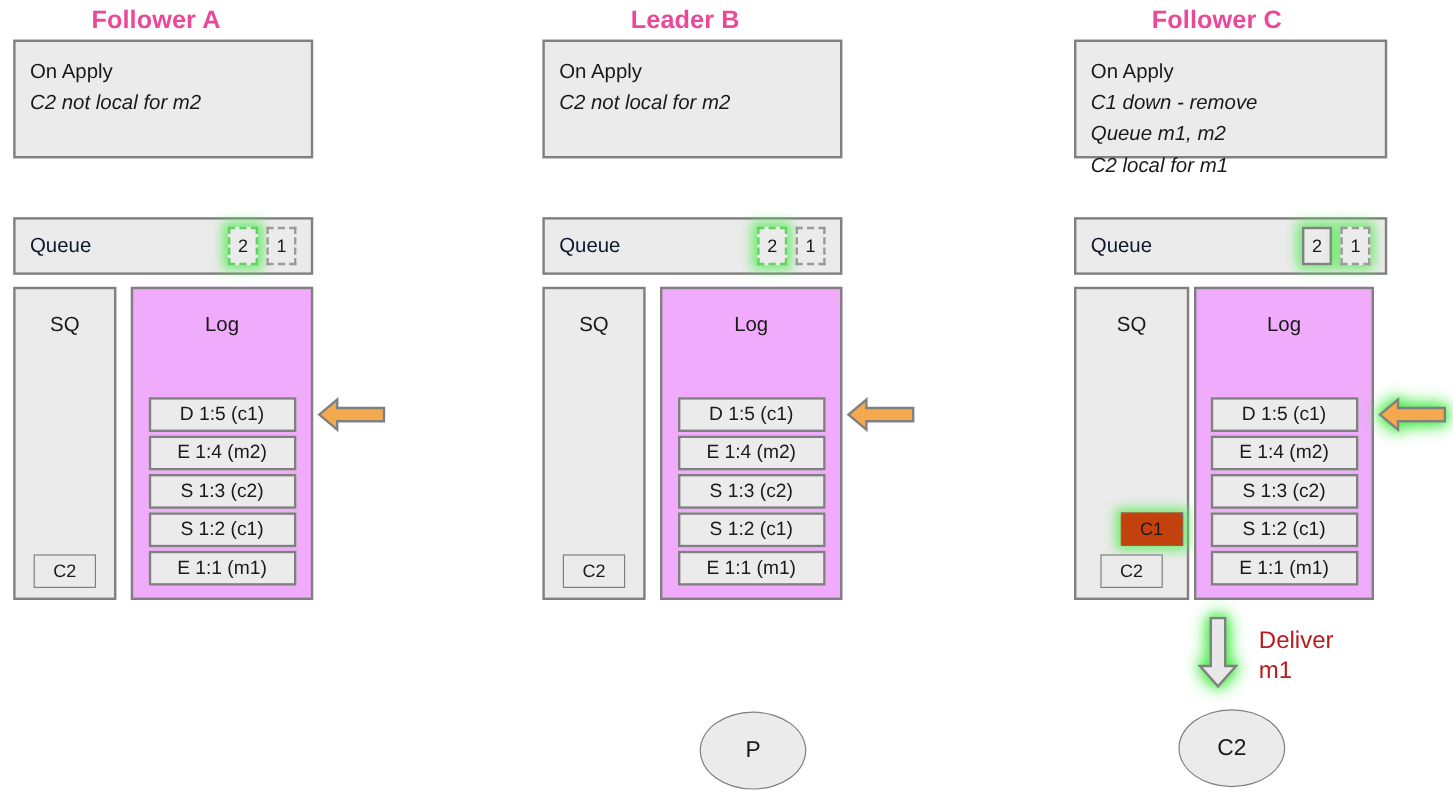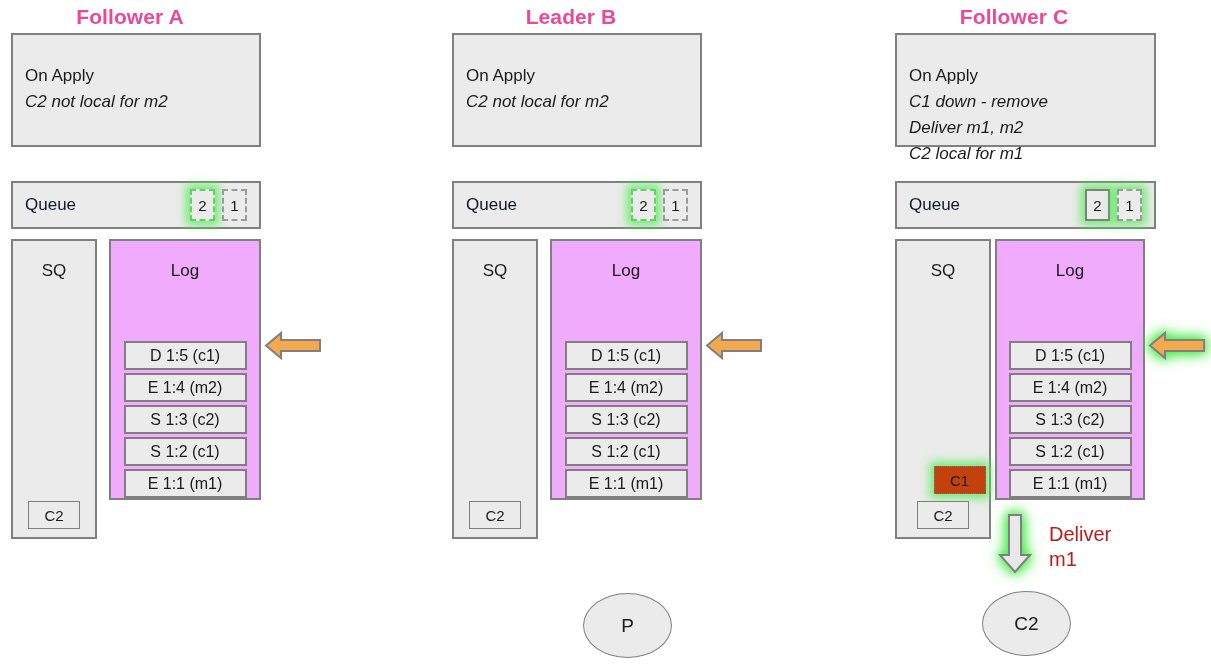--- a/index.html
+++ b/index.html
@@ -33,25 +33,25 @@
     color: #ec4899;
     letter-spacing: 0.1px;
   }
 
   
   .apply-box {
     position: absolute;
     left: 11px;
     top: 33px;
     width: 250px;
-    height: 114px;
-    background: #ebebeb;
-    border: 2px solid #808080;
-    box-sizing: border-box;
-    padding: 28px 0 0 12px;
+    height: 99px;
+    background: #ebebeb;
+    border: 2px solid #808080;
+    box-sizing: border-box;
+    padding: 12px 0 0 12px;
   }
   .apply-line {
     font-size: 17px;
     color: #1a1a1a;
     line-height: 26px;
     white-space: nowrap;
   }
   .apply-line.italic { font-style: italic; }
 
   
@@ -95,21 +95,21 @@
   .qslot.dashed-green { border: 2px dashed #5fd35f; }
   .qslot.solid-gray { border: 2px solid #808080; }
   .glow { box-shadow: 0 0 9px 4px rgba(90, 235, 90, 0.85); }
 
   
   .sq-panel {
     position: absolute;
     left: 11px;
     top: 239px;
     width: 86px;
-    height: 300px;
+    height: 261px;
     background: #ebebeb;
     border: 2px solid #808080;
     box-sizing: border-box;
   }
   .log-panel {
     position: absolute;
     left: 109px;
     top: 239px;
     width: 152px;
     height: 261px;
@@ -150,21 +150,21 @@
     color: #1a1a1a;
   }
   .sq-item.pending {
     background: #c2410c;
     border: 1.5px dotted #777777;
     margin-left: 33px;
   }
 
   .log-items {
     position: absolute;
-    bottom: 0;
+    bottom: 10px;
     left: 0;
     width: 100%;
     display: flex;
     flex-direction: column;
     align-items: center;
     gap: 3px;
   }
   .log-item {
     width: 123px;
     height: 29px;
@@ -311,21 +311,21 @@
   </div>
 </div>
 
 <div class="node" style="left:884px;">
 
   <div class="node-title">Follower C</div>
 
   <div class="apply-box" style="width:261px;">
     <div class="apply-line">On Apply</div>
     <div class="apply-line italic">C1 down - remove</div>
-    <div class="apply-line italic">Deliver m1, m2</div>
+    <div class="apply-line italic">Queue m1, m2</div>
     <div class="apply-line italic">C2 local for m1</div>
   </div>
 
   <div class="queue-box" style="width:261px;">
     <span class="queue-label">Queue</span>
     <div class="queue-slots">
       <div class="qslot solid-gray glow">2</div>
       <div class="qslot dashed-gray glow">1</div>
     </div>
   </div>

